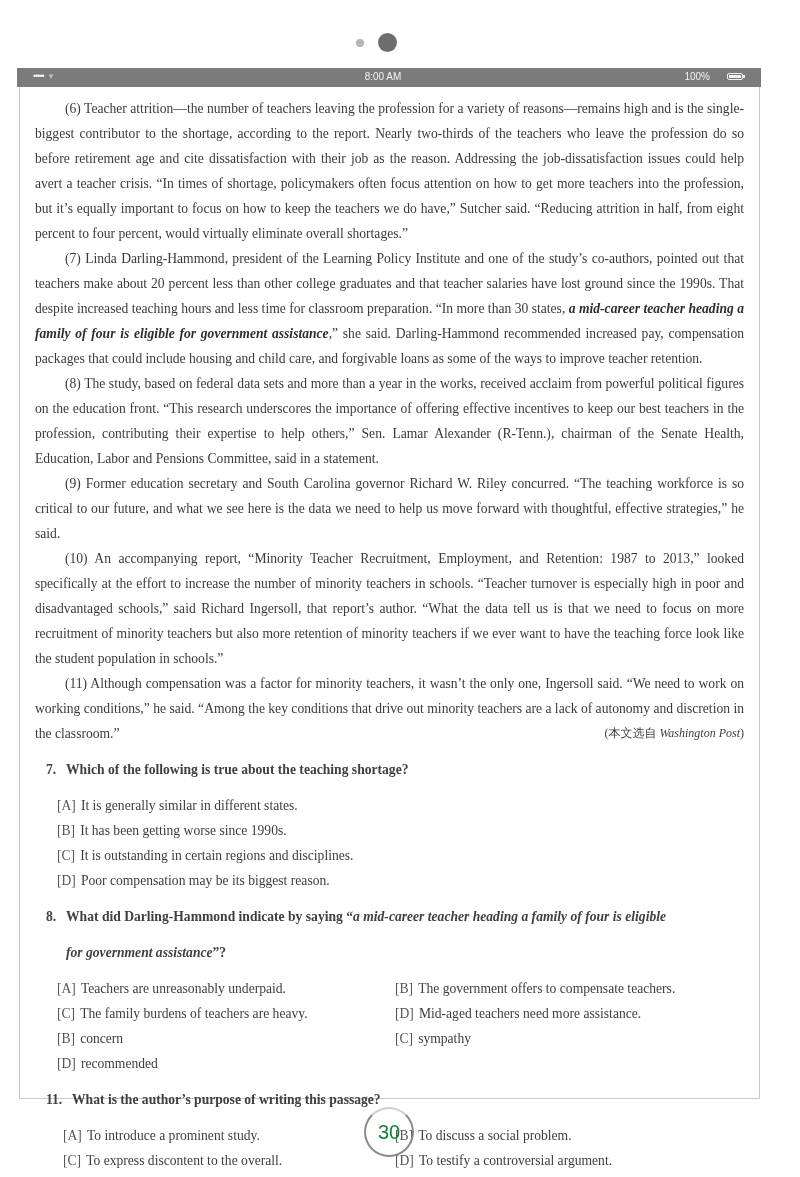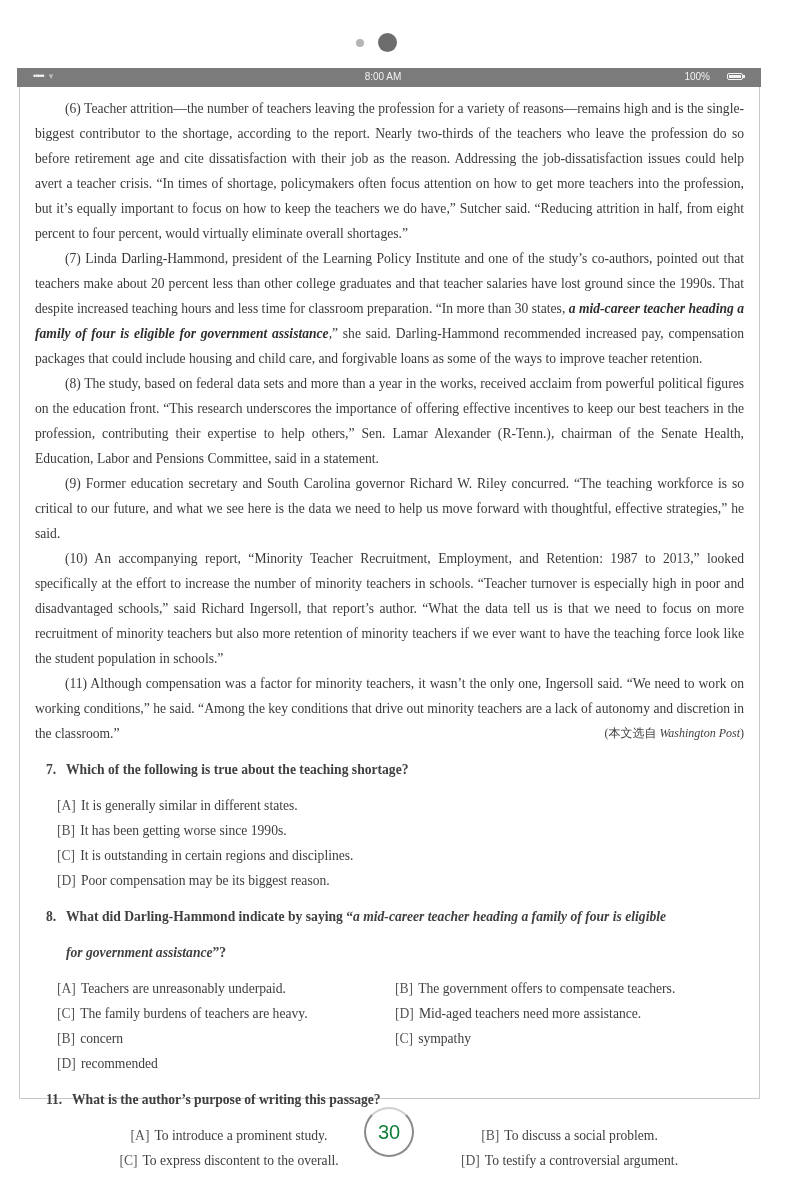--- a/index.html
+++ b/index.html
@@ -37,21 +37,21 @@
     .question { margin: 11px; font-weight: bold; color: #404040; }
     .q-num { display: inline-block; width: 20px; }
     .q8 .q-num { width: 20px; }
     .q-cont { padding-left: 20px; }
     .q10 .q-num { width: 26px; }
     .q-blank { display: inline-block; width: 66px; border-bottom: 1.5px solid #2a2a2a; height: 12px; margin: 0 4px; vertical-align: baseline; }
     .q-italic { font-style: italic; }
     .opts { padding-left: 22px; }
     .opts.single .opt { display: block; }
     .opts.grid { display: grid; grid-template-columns: 338px 1fr; }
-    .q10opts { padding-left: 28px; text-align: center; }
+    .q10opts { padding-left: 28px; }
     .q10opts.grid { grid-template-columns: 332px 1fr; }
     .opt { color: #3d3d3d; }
     .letter { color: #555; margin-right: 5px; }
 
     .page-num {
       position: absolute; left: 364px; top: 1107px; width: 50px; height: 50px; border-radius: 50%;
       border: 2px solid #8a8a8a; border-top-color: #cfcfcf; box-sizing: border-box;
       display: flex; align-items: center; justify-content: center;
       font-family: Liberation Sans, sans-serif; font-size: 20px; color: #15803d;
     }

